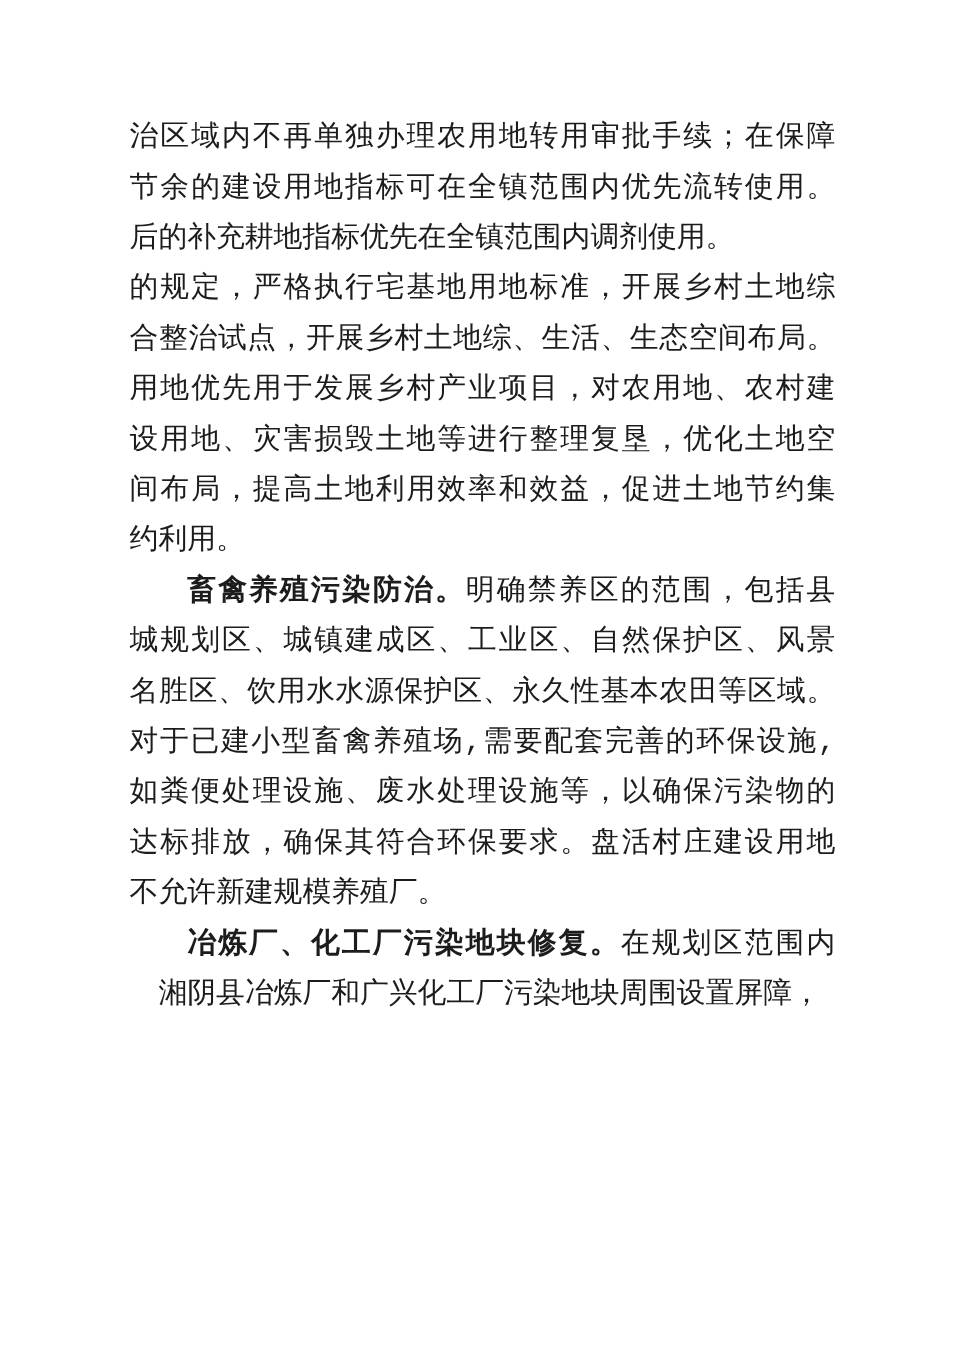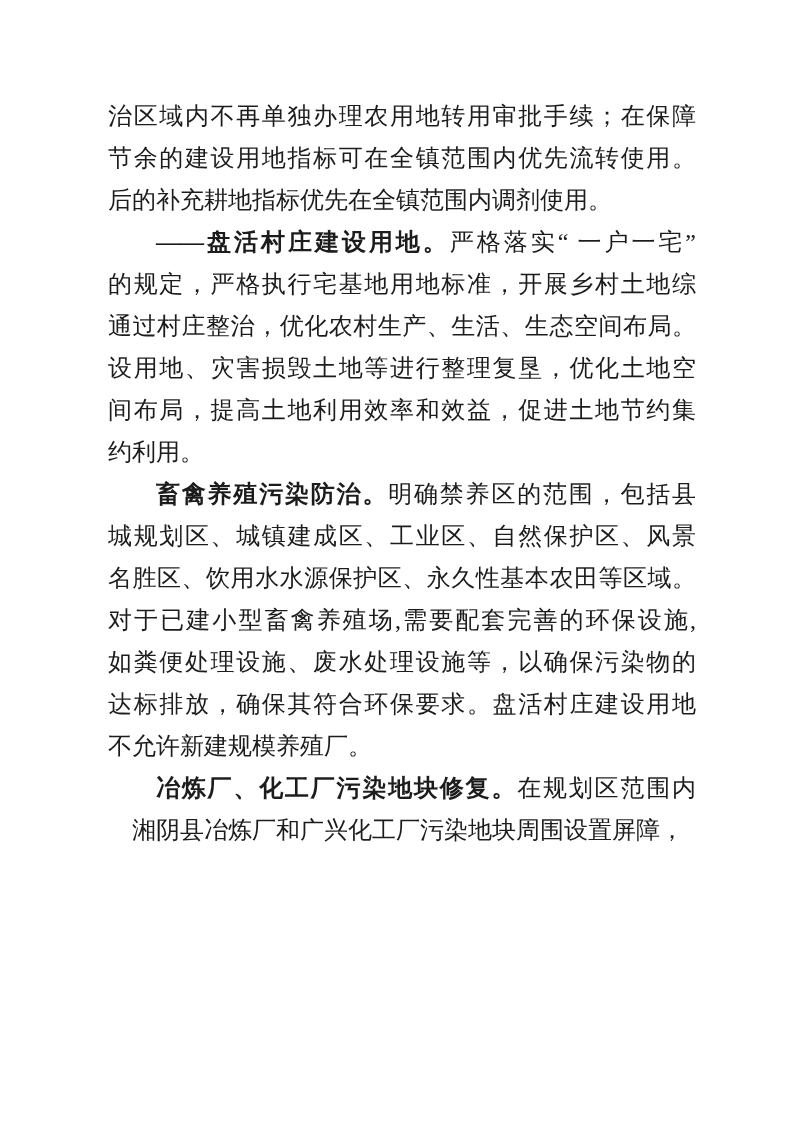--- a/index.html
+++ b/index.html
@@ -6,21 +6,21 @@
     margin: 0;
     padding: 0;
     background: #ffffff;
   }
   .page {
     position: relative;
     width: 794px;
     height: 876px;
     background: #ffffff;
     overflow: hidden;
-    font-family: Liberation Serif, serif;
+    font-family: Liberation Mono, monospace;
     box-sizing: border-box;
   }
   .content {
     position: absolute;
     left: 108px;
     top: 95px;
     width: 588px;
   }
   .paragraph {
     margin: 0;
@@ -58,23 +58,23 @@
 <body>
 
 <div class="page" style="background: rgb(255, 255, 255); color: rgb(28, 28, 28);">
   <div class="content" id="doc-body">
       <div class="paragraph">
         <div class="line j"><span class="r">治区域内不再单独办理农用地转用审批手续；在保障</span></div>
         <div class="line j"><span class="r">节余的建设用地指标可在全镇范围内优先流转使用。</span></div>
         <div class="line"><span class="r">后的补充耕地指标优先在全镇范围内调剂使用。</span></div>
       </div>
       <div class="paragraph">
-        <div class="line j" style="padding-left: 48px;"><span class="b">——盘活村庄建设用地。</span><span class="r">严格落实“ 一户一宅”</span></div>
         <div class="line j"><span class="r">的规定，严格执行宅基地用地标准，开展乡村土地综</span></div>
-        <div class="line j"><span class="r">通过村庄整治，优化农村生产、生活、生态空间布局。</span></div>
+        <div class="line j"><span class="r">合整治试点，开展乡村土地综、生活、生态空间布局。</span></div>
+        <div class="line j"><span class="r">用地优先用于发展乡村产业项目，对农用地、农村建</span></div>
         <div class="line j"><span class="r">设用地、灾害损毁土地等进行整理复垦，优化土地空</span></div>
         <div class="line j"><span class="r">间布局，提高土地利用效率和效益，促进土地节约集</span></div>
         <div class="line"><span class="r">约利用。</span></div>
       </div>
       <div class="paragraph">
         <div class="line j" style="padding-left: 48px;"><span class="b">畜禽养殖污染防治。</span><span class="r">明确禁养区的范围，包括县</span></div>
         <div class="line j"><span class="r">城规划区、城镇建成区、工业区、自然保护区、风景</span></div>
         <div class="line j"><span class="r">名胜区、饮用水水源保护区、永久性基本农田等区域。</span></div>
         <div class="line j"><span class="r">对于已建小型畜禽养殖场,需要配套完善的环保设施,</span></div>
         <div class="line j"><span class="r">如粪便处理设施、废水处理设施等，以确保污染物的</span></div>

